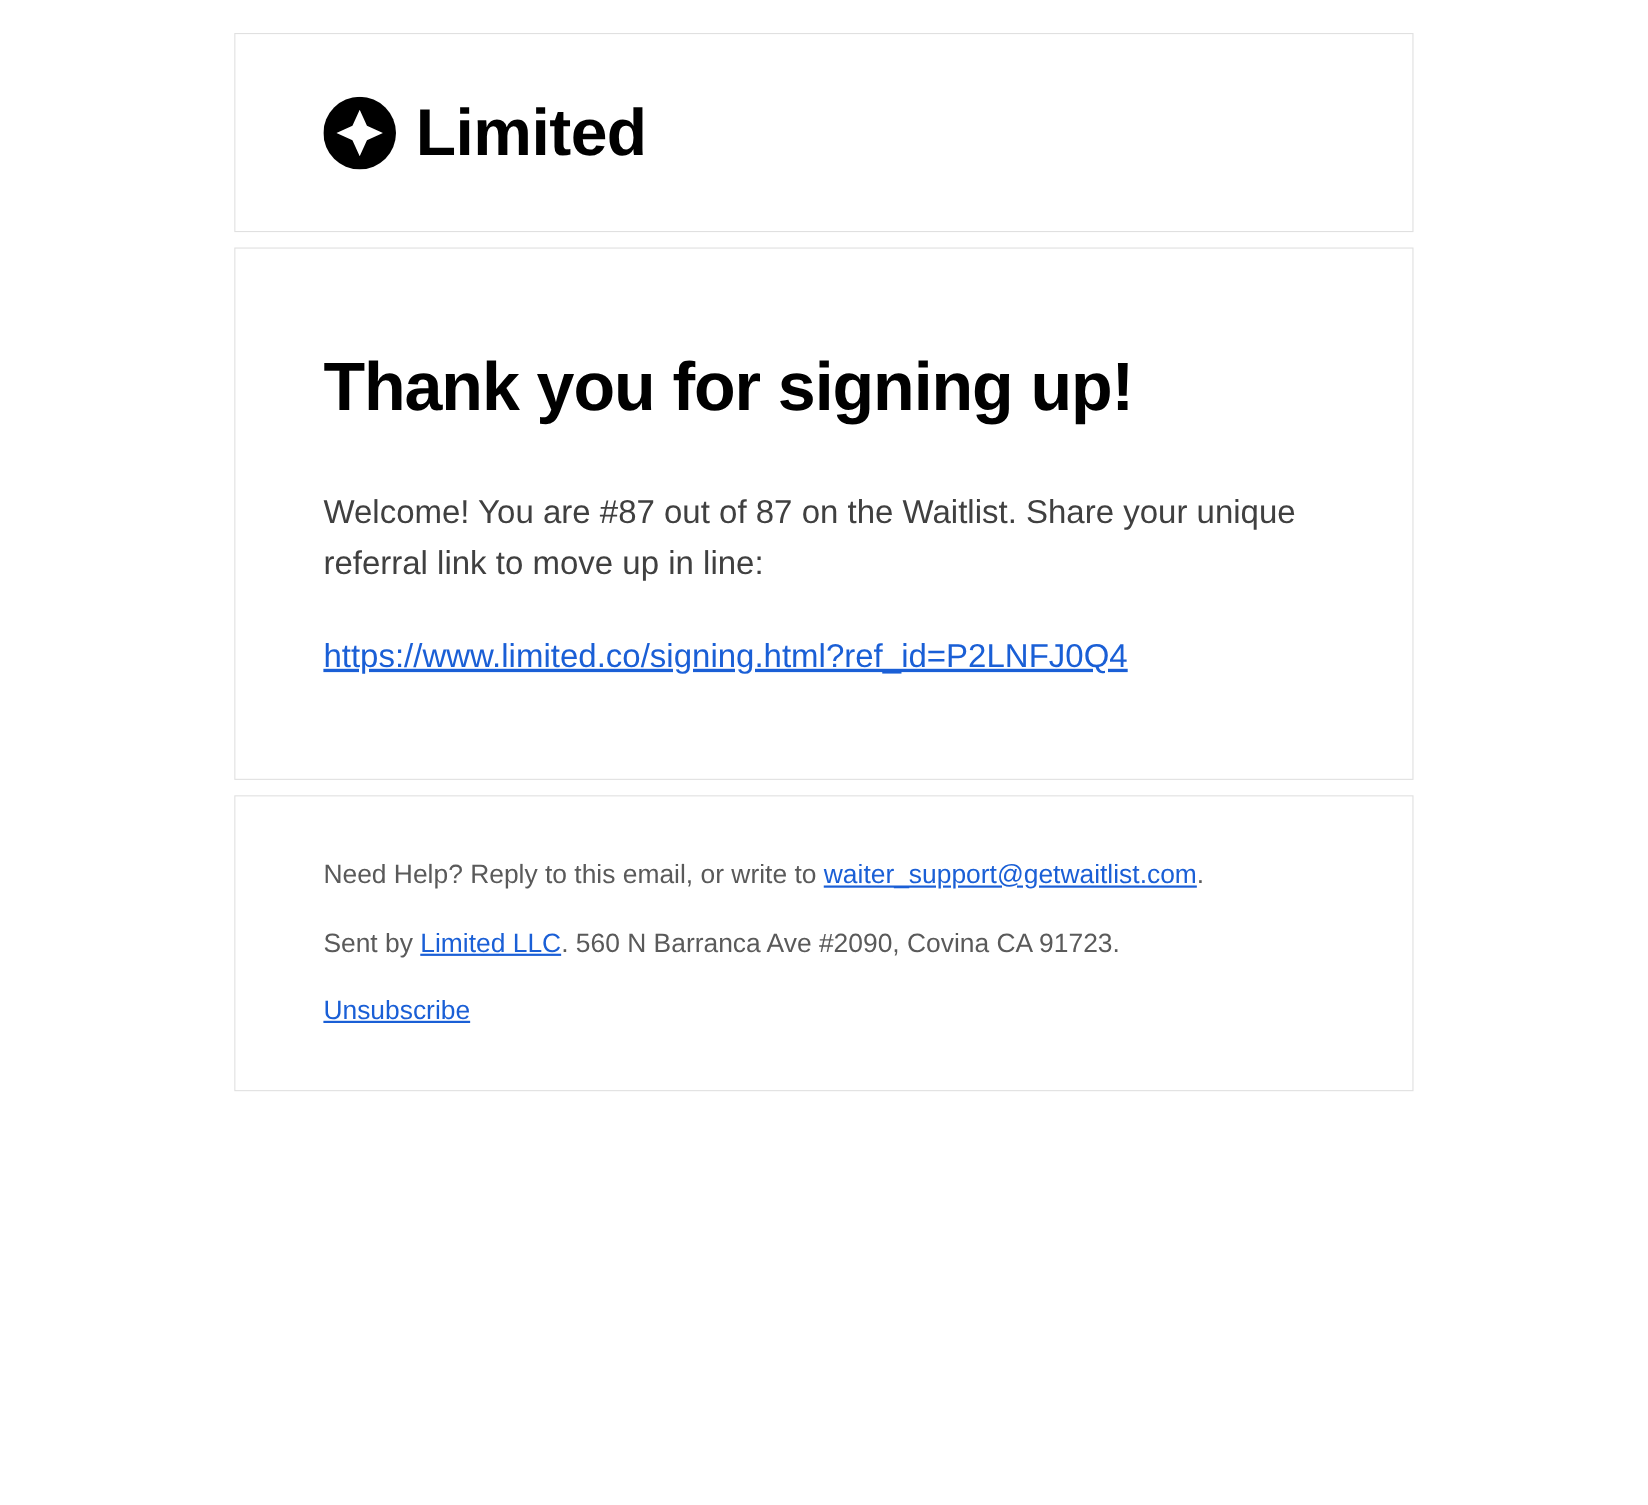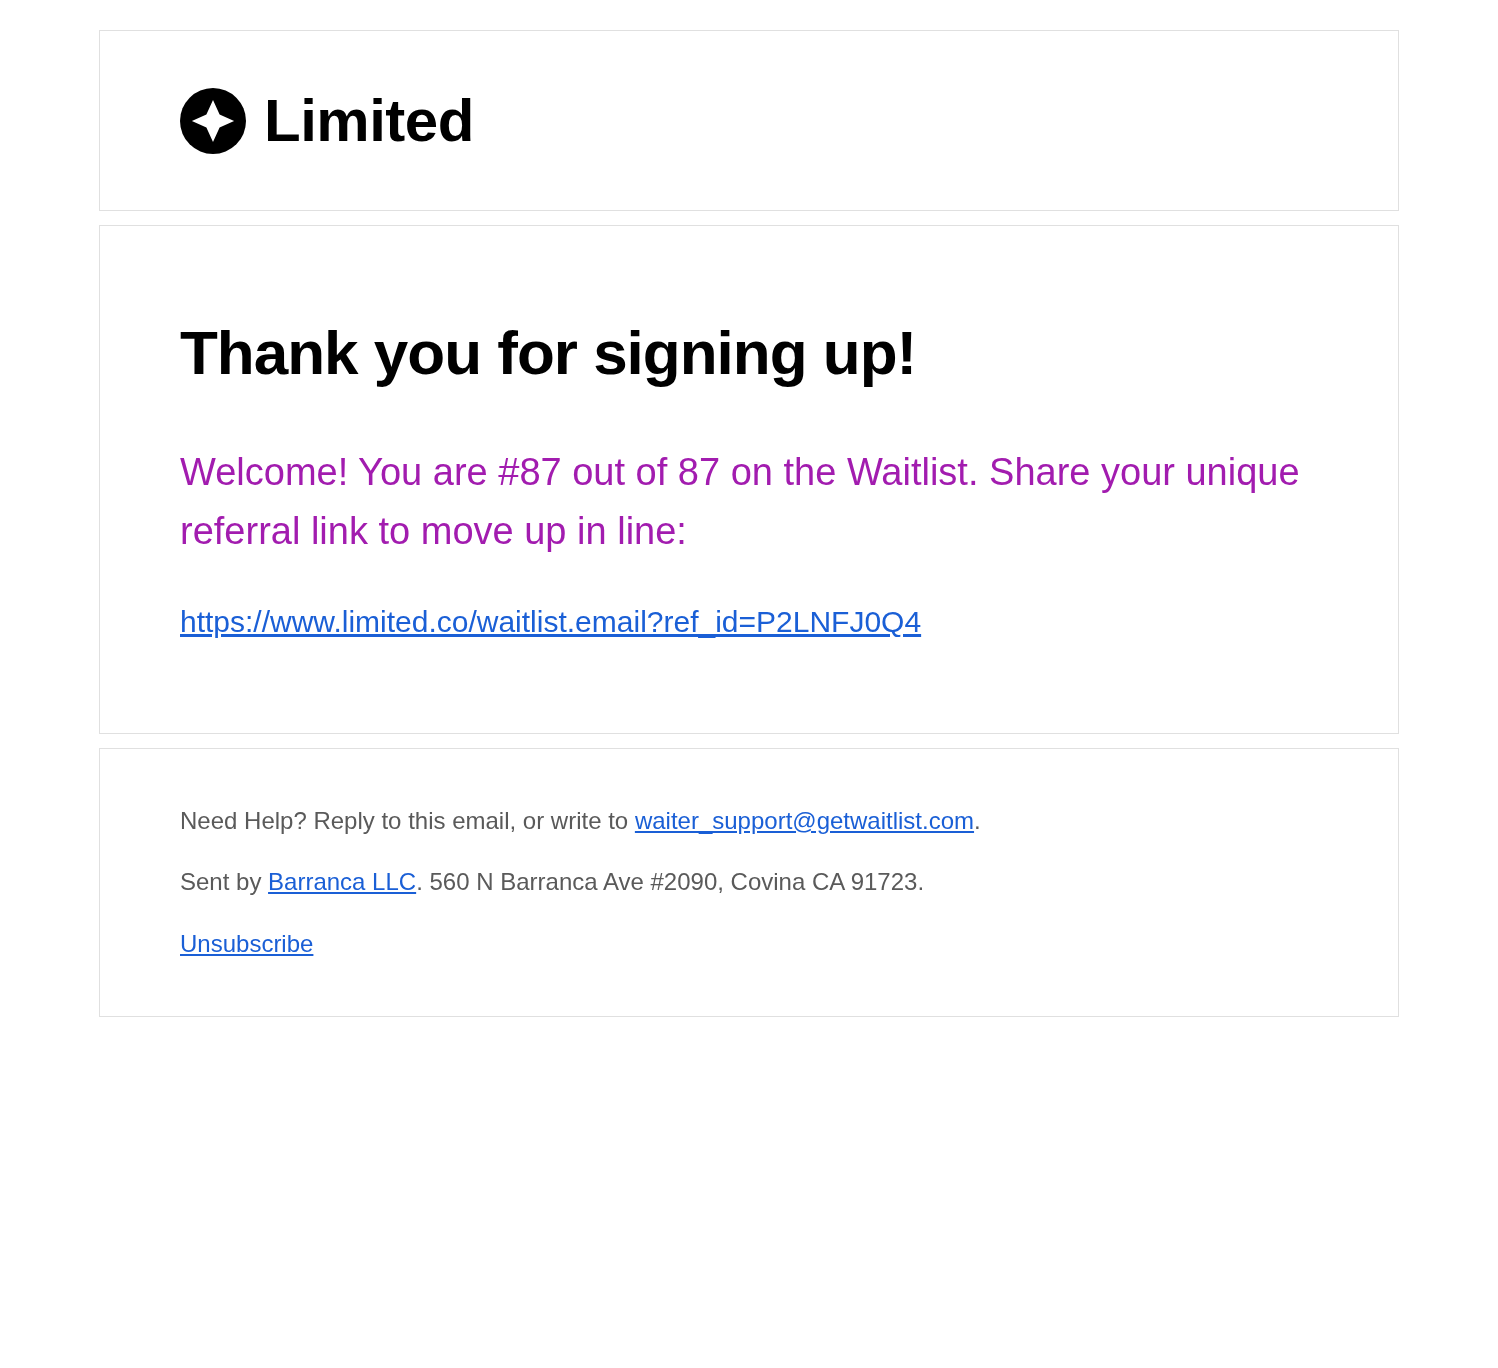--- a/index.html
+++ b/index.html
@@ -7,21 +7,21 @@
       padding: 0;
       box-sizing: border-box;
     }
     body {
       font-family: -apple-system, BlinkMacSystemFont, "Segoe UI", Helvetica, Arial, sans-serif;
       background: #ffffff;
       width: 1498px;
       padding: 30px 0;
     }
     .container {
-      width: 1300px;
+      width: 1072px;
       margin: 0 auto;
     }
     .card {
       border: 1px solid #e0e0e0;
       background: #ffffff;
       margin-bottom: 14px;
     }
     .header-card {
       padding: 55px 80px;
     }
@@ -45,22 +45,22 @@
       padding: 91px 80px 90px 80px;
     }
     .title {
       font-size: 62px;
       font-weight: 700;
       color: #000000;
       letter-spacing: -1px;
       margin-bottom: 55px;
     }
     .body-text {
-      font-size: 38px;
-      color: #a21caf;
+      font-size: 30px;
+      color: #404040;
       line-height: 1.55;
       margin-bottom: 40px;
       margin-top: 14px;
     }
     .body-text:last-child {
       margin-bottom: 0;
     }
     .link {
       font-size: 30px;
       color: #1a5fd6;
@@ -103,28 +103,28 @@
           <path d="M50 18 L60 40 L82 50 L60 60 L50 82 L40 60 L18 50 L40 40 Z" fill="#ffffff"></path>
         </svg>
       </span>
       <span class="brand-name">Limited</span>
     </div>
   </div>
 
   <div class="card body-card">
     <h1 class="title">Thank you for signing up!</h1>
     <p class="body-text">Welcome! You are #87 out of 87 on the Waitlist. Share your unique referral link to move up in line:</p>
-    <a href="#" class="link">https://www.limited.co/waitlist.email?ref_id=P2LNFJ0Q4</a>
+    <a href="#" class="link">https://www.limited.co/signing.html?ref_id=P2LNFJ0Q4</a>
   </div>
 
   <div class="card footer-card">
     <p class="footer-line">
       <span>Need Help? Reply to this email, or write to </span><a href="#" class="footer-link">waiter_support@getwaitlist.com</a><span>.</span>
     </p>
     <p class="footer-line">
-      <span>Sent by </span><a href="#" class="footer-link">Barranca LLC</a><span>. 560 N Barranca Ave #2090, Covina CA 91723.</span>
+      <span>Sent by </span><a href="#" class="footer-link">Limited LLC</a><span>. 560 N Barranca Ave #2090, Covina CA 91723.</span>
     </p>
     <p class="footer-line">
       <a href="#" class="footer-link">Unsubscribe</a>
     </p>
   </div>
 
 </div>
 
 </body></html>

